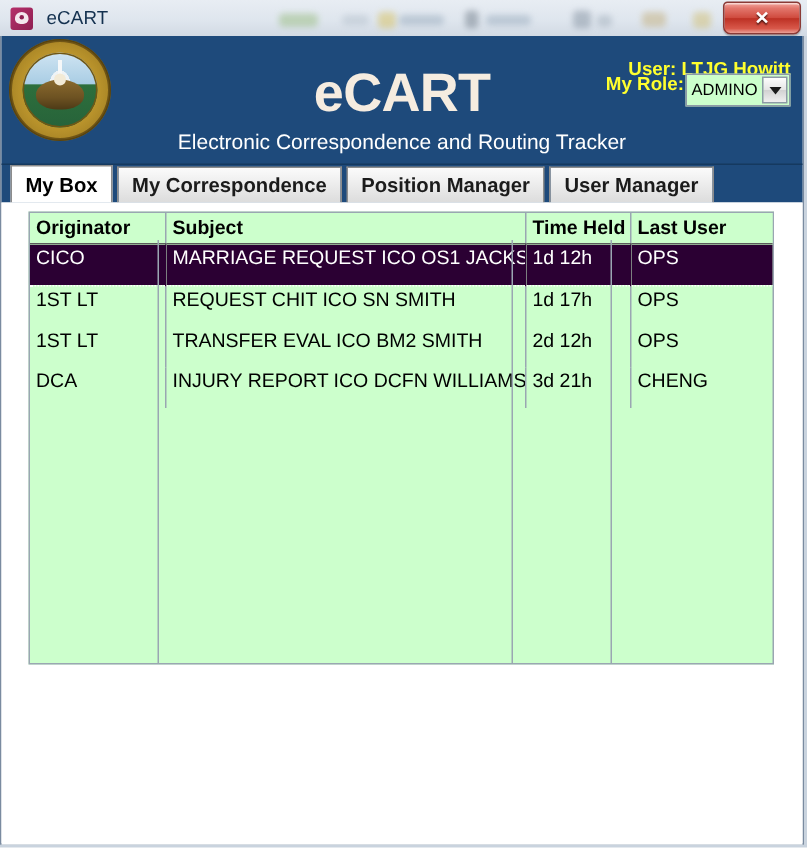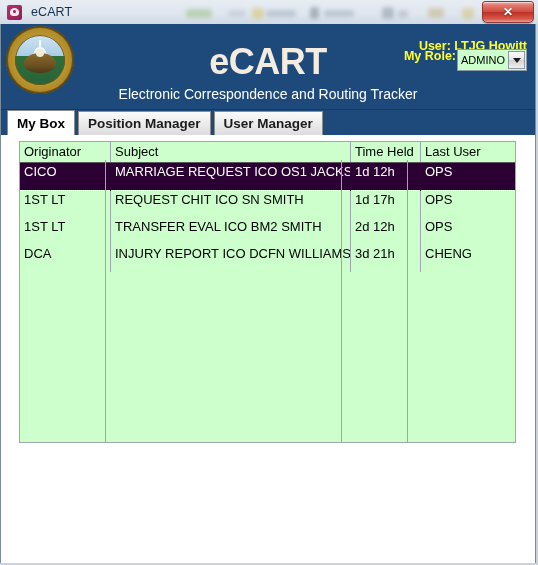--- a/index.html
+++ b/index.html
@@ -152,21 +152,21 @@
   
   .content{position:relative;background:#ffffff;height:428px;}
 
   .grid{
     position:absolute;left:18px;top:6px;width:497px;height:302px;
     background:#ccffcc;border:1px solid #9aa6b2;box-sizing:border-box;
     overflow:hidden;
   }
   .grid table{border-collapse:collapse;width:100%;table-layout:fixed;}
   .grid th{
-    font-weight:normal;text-align:left;font-size:13px;color:#000;
+    font-weight:bold;text-align:left;font-size:13px;color:#000;
     background:#ccffcc;padding:1px 0 2px 4px;height:17px;
     border-bottom:1px solid #5b5b5b;border-right:1px solid #9aa6b2;
     white-space:nowrap;overflow:hidden;
   }
   .grid td{
     font-size:13px;color:#000;padding:0 0 10px 4px;height:17px;
     border-right:1px solid #9aa6b2;
     white-space:nowrap;overflow:hidden;text-overflow:clip;
   }
   .grid th:last-child,.grid td:last-child{border-right:none;}
@@ -230,20 +230,21 @@
           <span class="val">ADMINO</span>
           <span class="combo-arrow">
               <i></i>
             </span>
         </div>
       </div>
     </div>
 
     <div class="tabstrip">
       <div class="tab active">My Box</div>
+      <div class="tab">My Correspondence</div>
       <div class="tab">Position Manager</div>
       <div class="tab">User Manager</div>
     </div>
 
     <div class="content">
 
       <div class="grid">
         <div class="vrule" style="left:85px;"></div>
         <div class="vrule" style="left:321px;"></div>
         <div class="vrule" style="left:387px;"></div>

